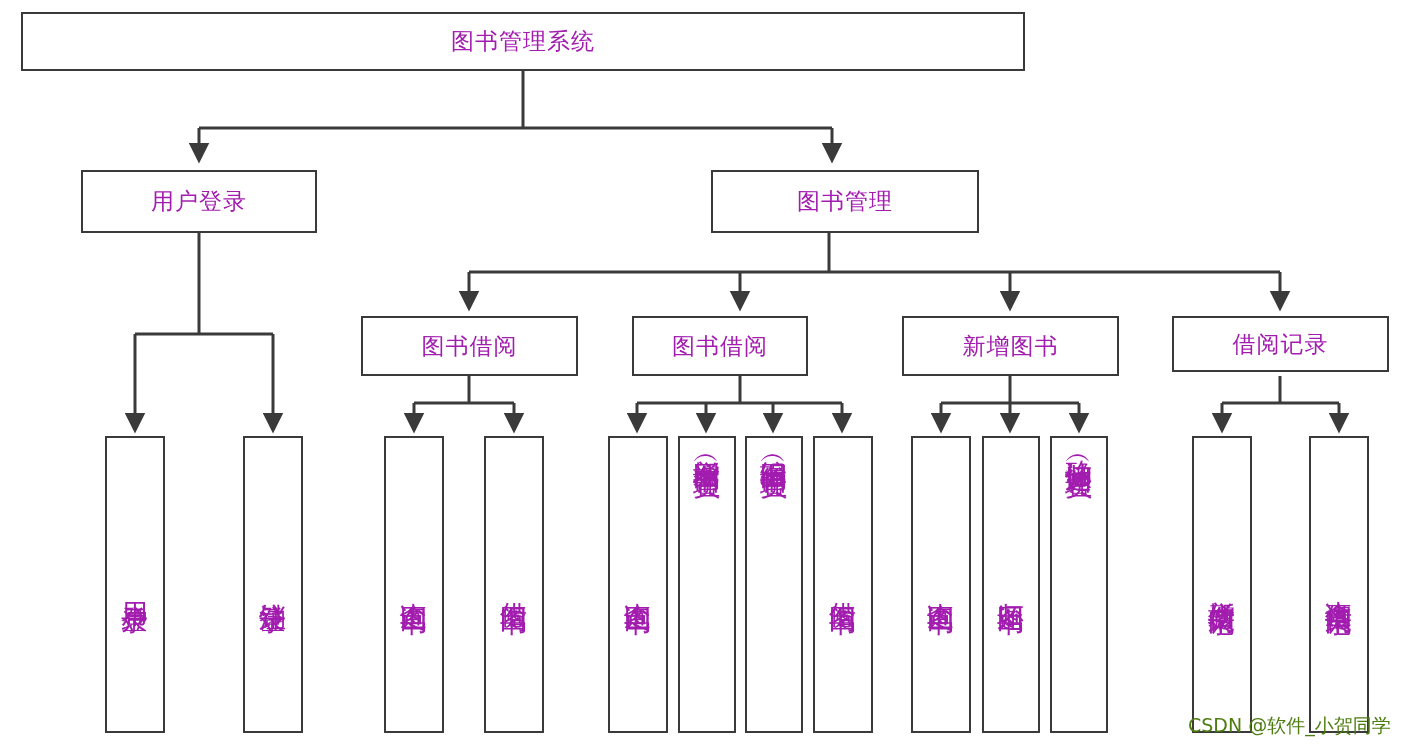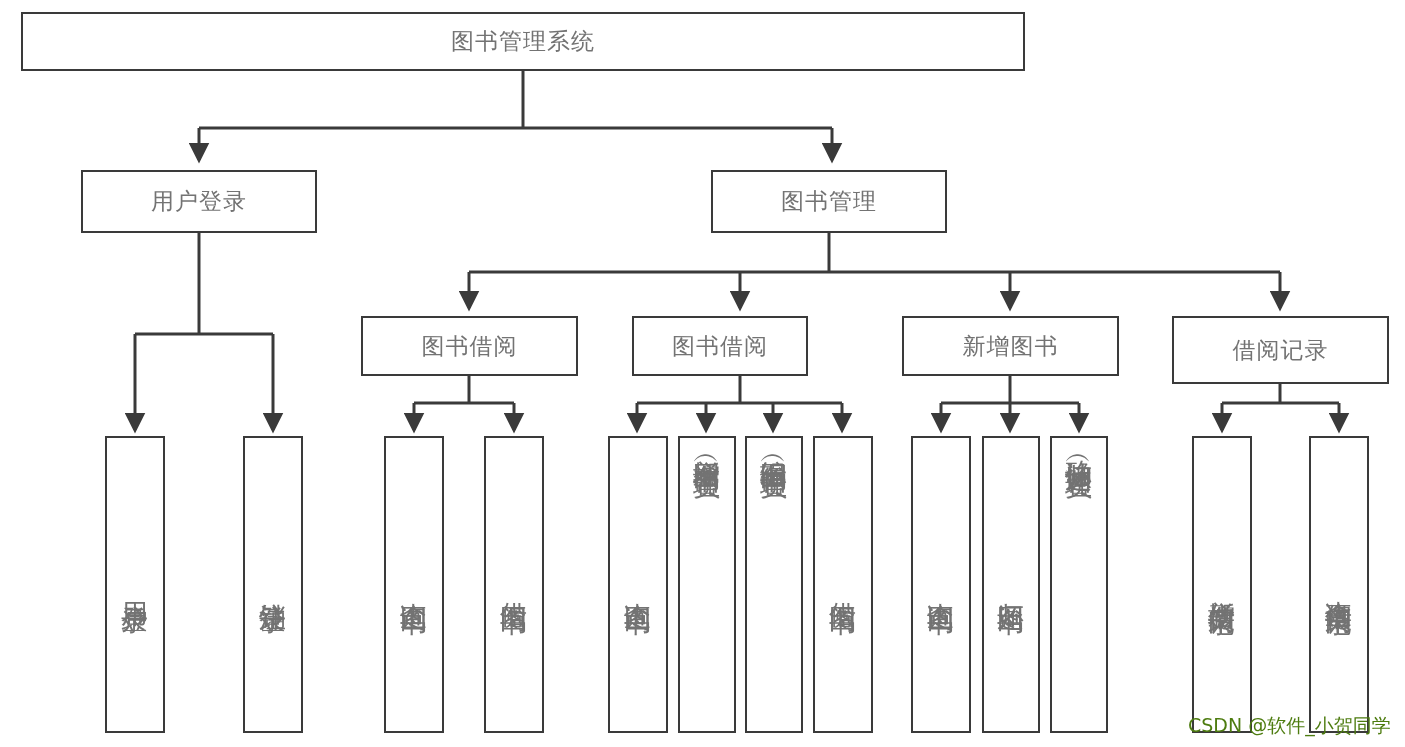--- a/index.html
+++ b/index.html
@@ -26,21 +26,21 @@
     pointer-events: none;
   }
   .node {
     position: absolute;
     box-sizing: border-box;
     background: #ffffff;
     border: 2px solid #3a3a3a;
     display: flex;
     align-items: center;
     justify-content: center;
-    color: #737373;
+    color: #a21caf;
     z-index: 2;
   }
   .node .lbl {
     display: block;
     text-align: center;
     line-height: 1.05;
   }
   
   .node.horiz .lbl {
     writing-mode: horizontal-tb;
@@ -132,34 +132,34 @@
     </g>
   </svg>
 
   <div class="node horiz root" style="left:21px; top:12px; width:1004px; height:59px;">
     <span class="lbl">图书管理系统</span>
   </div>
 
   <div class="node horiz" style="left:81px; top:170px; width:236px; height:63px;">
     <span class="lbl">用户登录</span>
   </div>
-  <div class="node horiz" style="left:711px; top:170px; width:236px; height:63px;">
+  <div class="node horiz" style="left:711px; top:170px; width:268px; height:63px;">
     <span class="lbl">图书管理</span>
   </div>
 
   <div class="node horiz" style="left:361px; top:316px; width:217px; height:60px;">
     <span class="lbl">图书借阅</span>
   </div>
   <div class="node horiz" style="left:632px; top:316px; width:176px; height:60px;">
     <span class="lbl">图书借阅</span>
   </div>
   <div class="node horiz" style="left:902px; top:316px; width:217px; height:60px;">
     <span class="lbl">新增图书</span>
   </div>
-  <div class="node horiz" style="left:1172px; top:316px; width:217px; height:68px;">
+  <div class="node horiz" style="left:1172px; top:316px; width:217px; height:56px;">
     <span class="lbl">借阅记录</span>
   </div>
 
   <div class="node vert centered" style="left:105px; top:436px; width:60px; height:297px;">
     <span class="lbl">用户登录</span>
   </div>
   <div class="node vert centered" style="left:243px; top:436px; width:60px; height:297px;">
     <span class="lbl">注销登录</span>
   </div>
 

